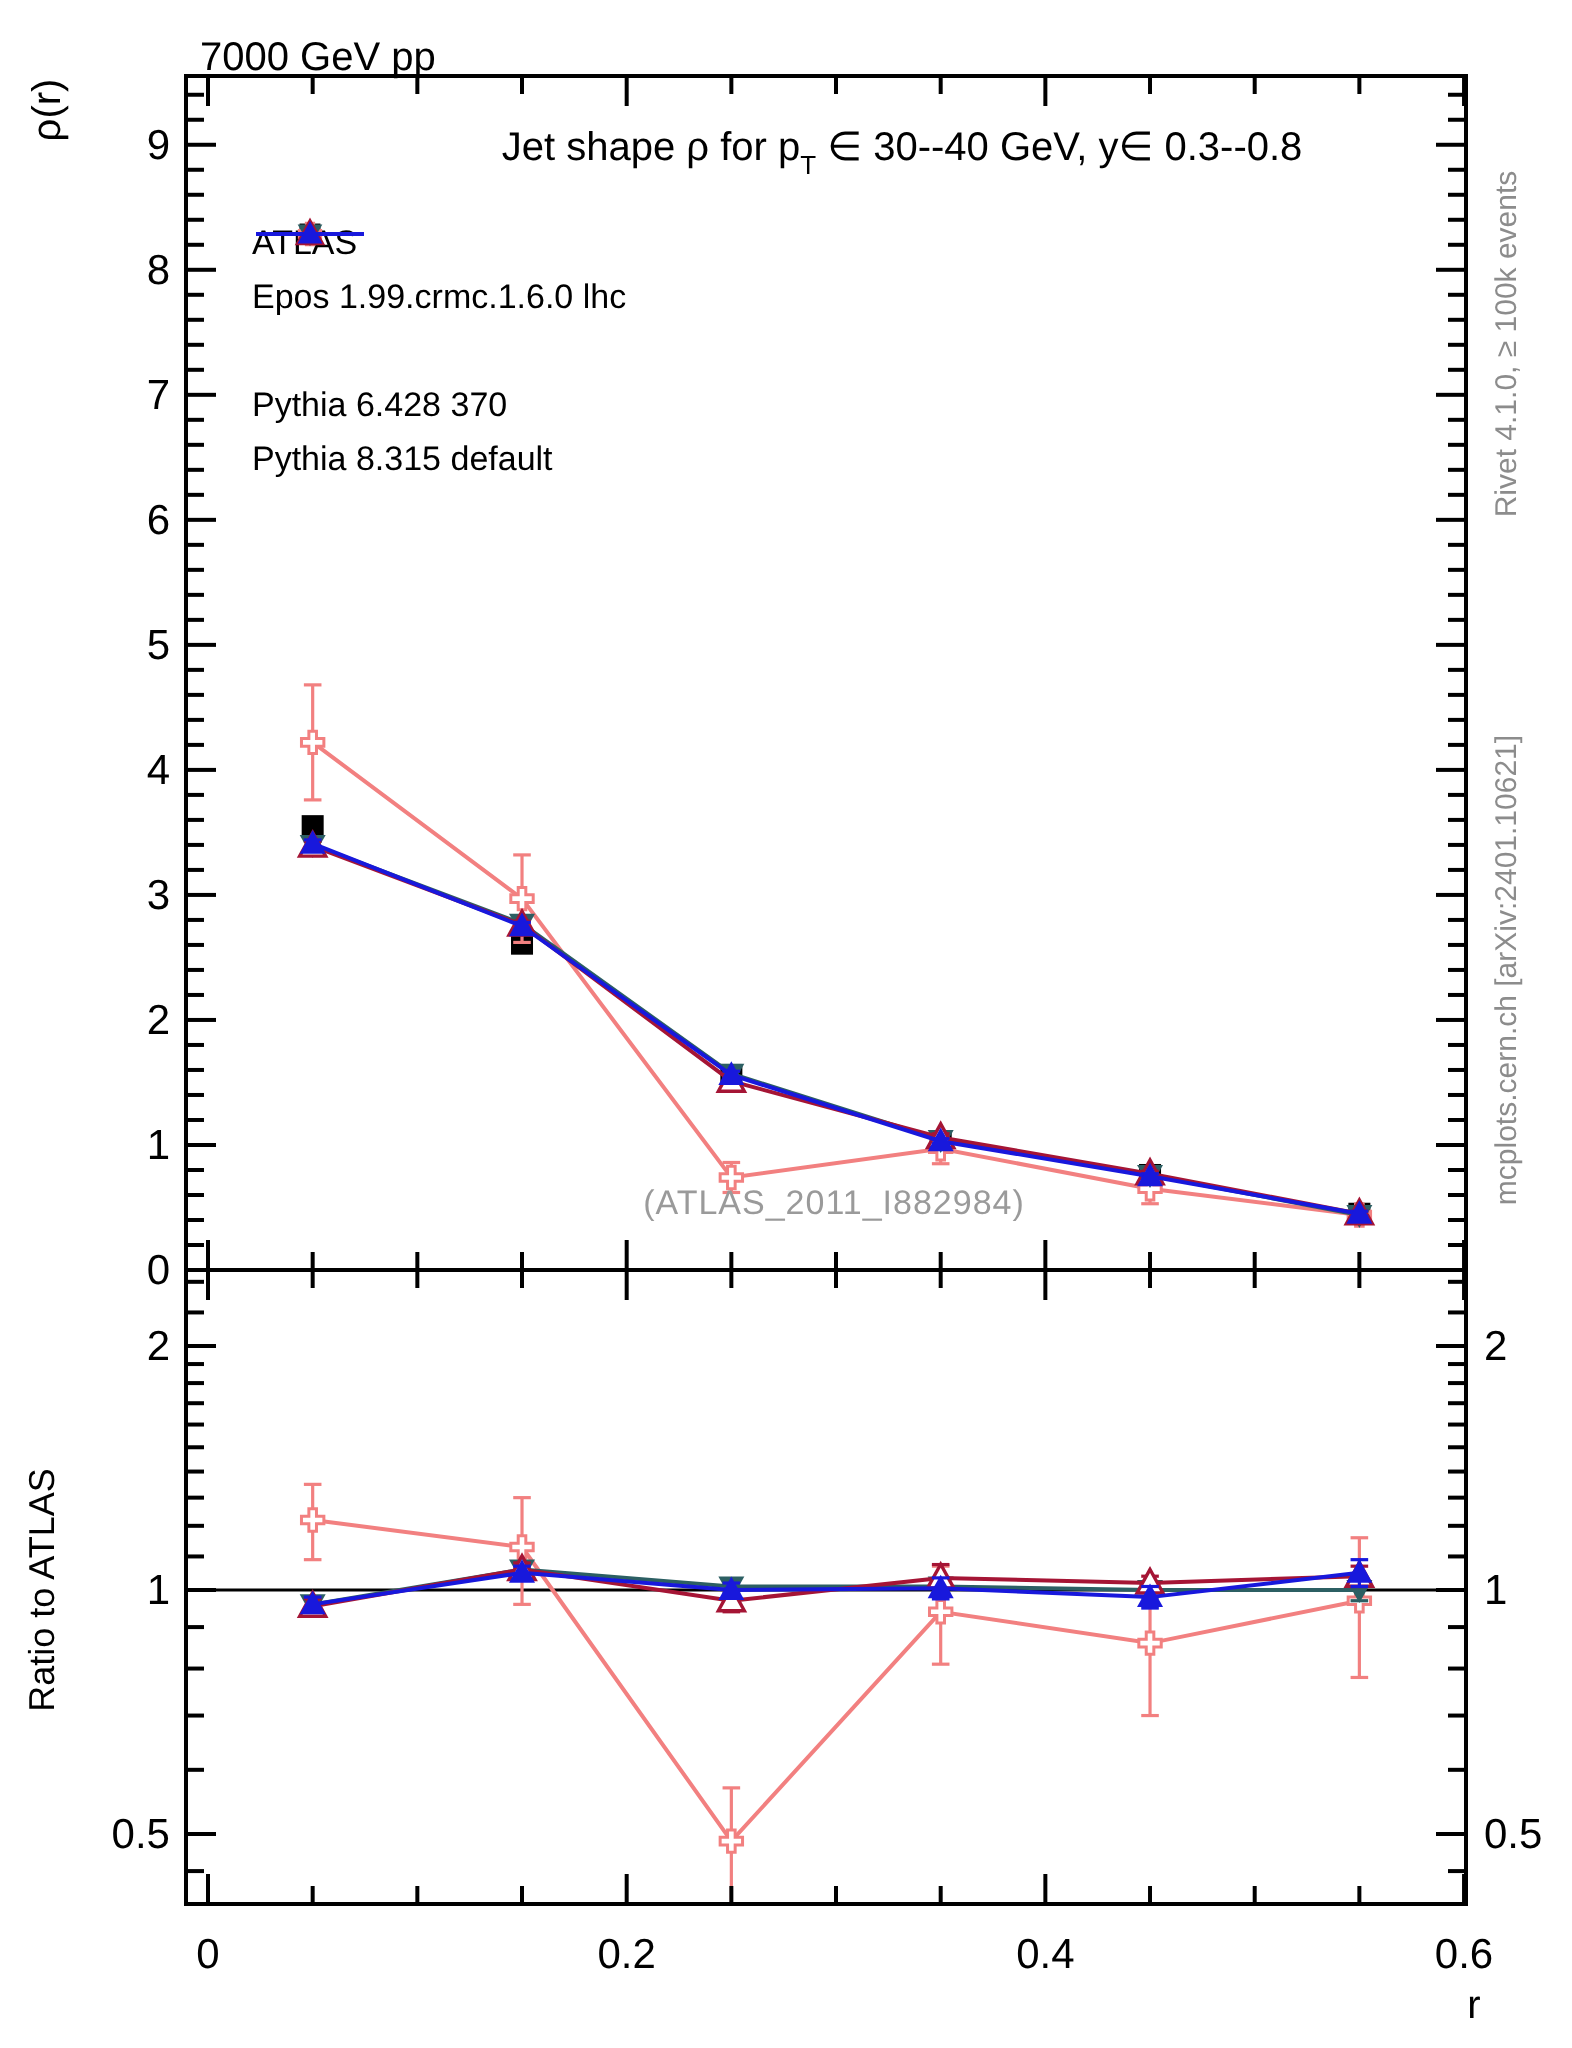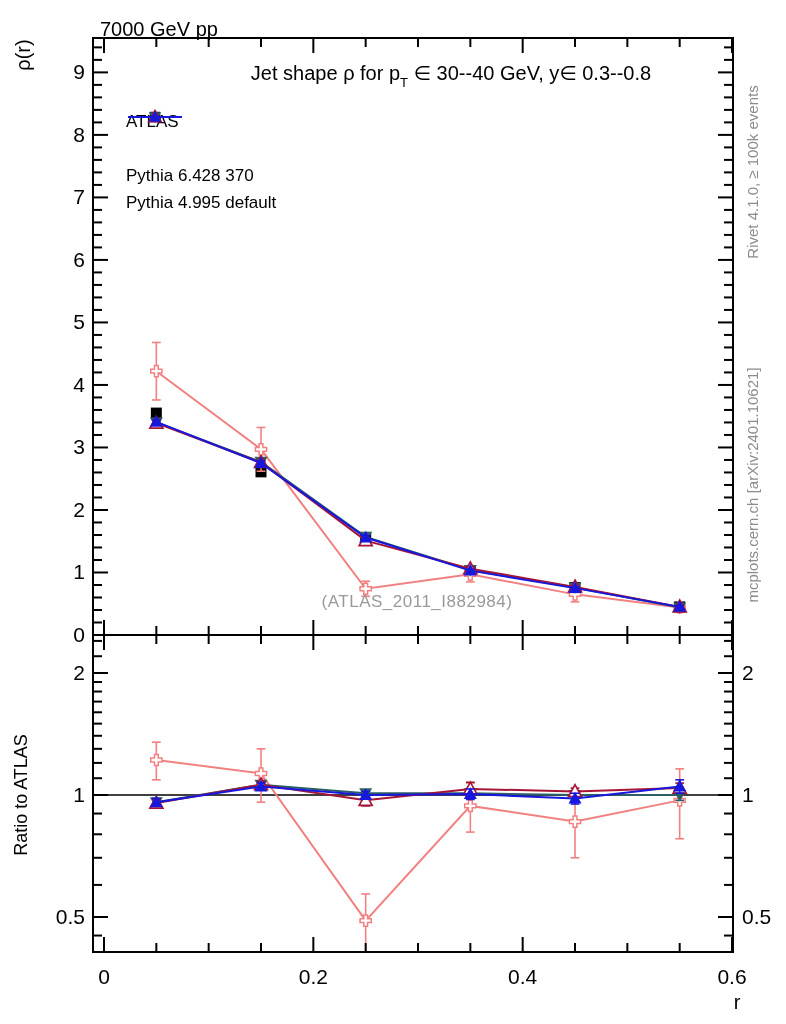--- a/index.html
+++ b/index.html
@@ -509,20 +509,29 @@
         <svg width="58" height="18">
           <g>
             <rect x="23.775" y="3.7750000000000004" width="10.45" height="10.45" fill="#000000"></rect>
           </g>
         </svg>
         <span class="legend-label">ATLAS</span>
       </div>
       <div class="legend-row">
         <svg width="58" height="18">
           <g>
+            <line x1="2" x2="56" y1="9" y2="9" stroke="#f28080" stroke-width="2"></line>
+            <path d="M -1.805,-5.319999999999999 L 1.805,-5.319999999999999 L 1.805,-1.805 L 5.319999999999999,-1.805 L 5.319999999999999,1.805 L 1.805,1.805 L 1.805,5.319999999999999 L -1.805,5.319999999999999 L -1.805,1.805 L -5.319999999999999,1.805 L -5.319999999999999,-1.805 L -1.805,-1.805 Z" transform="translate(29,9)" fill="#ffffff" stroke="#f28080" stroke-width="1.5"></path>
+          </g>
+        </svg>
+        <span class="legend-label">Epos 1.99.crmc.1.6.0 lhc</span>
+      </div>
+      <div class="legend-row">
+        <svg width="58" height="18">
+          <g>
             <line x1="2" x2="56" y1="9" y2="9" stroke="#2c5f63" stroke-width="2"></line>
             <polygon points="29,15.175 22.825,4.25 35.175,4.25" fill="#2c5f63"></polygon>
           </g>
         </svg>
       </div>
       <div class="legend-row">
         <svg width="58" height="18">
           <g>
             <line x1="2" x2="56" y1="9" y2="9" stroke="#a51535" stroke-width="2"></line>
             <polygon points="29,2.54 22.825,13.75 35.175,13.75" fill="#ffffff" stroke="#a51535" stroke-width="1.7"></polygon>
@@ -530,16 +539,16 @@
         </svg>
         <span class="legend-label">Pythia 6.428 370</span>
       </div>
       <div class="legend-row">
         <svg width="58" height="18">
           <g>
             <line x1="2" x2="56" y1="9" y2="9" stroke="#1818dc" stroke-width="2"></line>
             <polygon points="29,2.54 22.825,13.75 35.175,13.75" fill="#1818dc"></polygon>
           </g>
         </svg>
-        <span class="legend-label">Pythia 4.995 default</span>
+        <span class="legend-label">Pythia 8.315 default</span>
       </div>
     </div>
 </div>
 
 </body></html>

